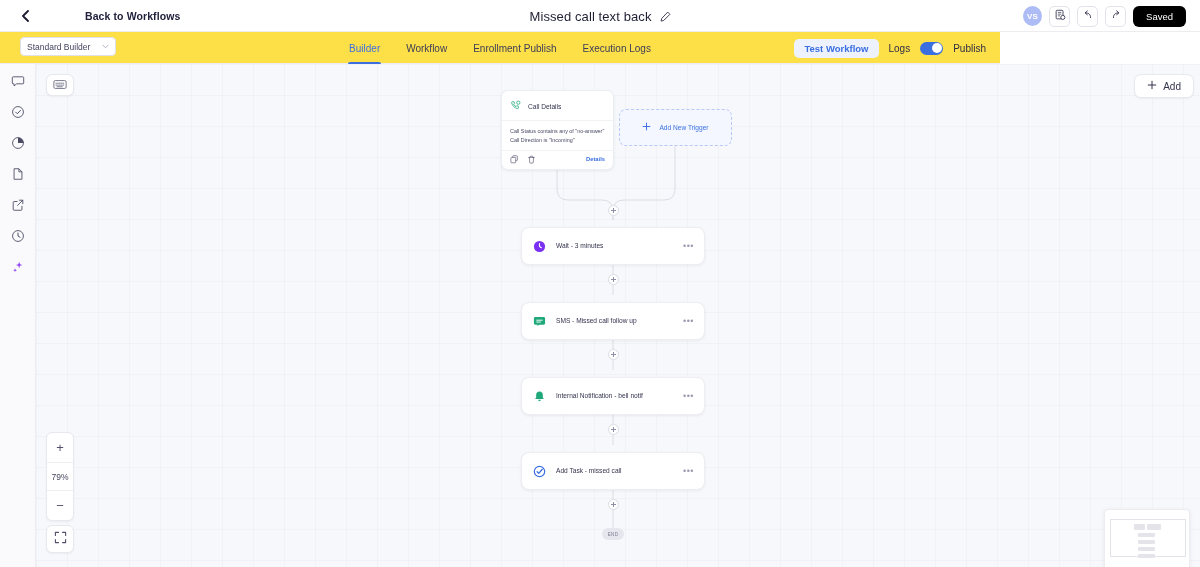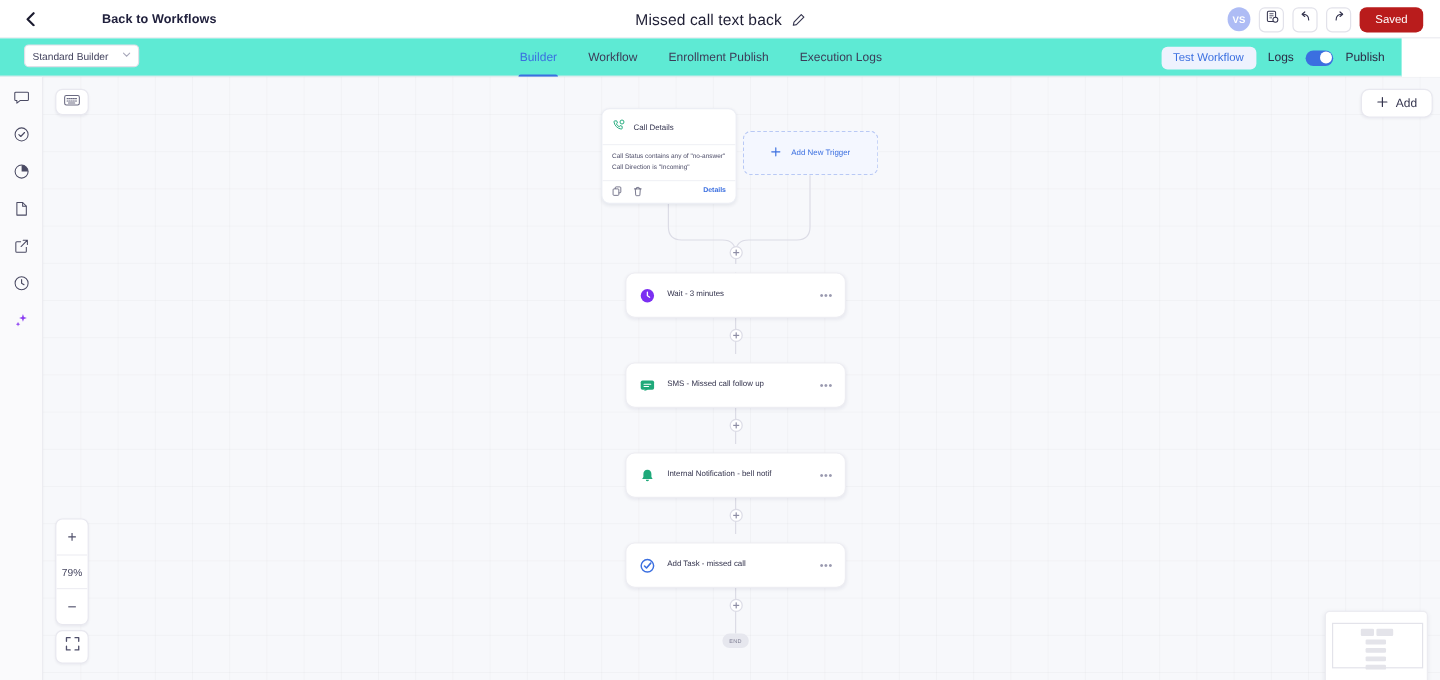--- a/index.html
+++ b/index.html
@@ -40,29 +40,29 @@
     background:#aebcf5; color:#fff; font-size:8px; font-weight:700;
     display:flex; align-items:center; justify-content:center; cursor:pointer;
     letter-spacing:.2px;
   }
   .icon-btn{
     width:21px; height:21px; border:1px solid #e2e2ea; border-radius:5px;
     background:#fff; display:flex; align-items:center; justify-content:center;
     cursor:pointer;
   }
   .saved-btn{
-    height:21px; padding:0 13px; border-radius:6px; background:#b91c1c;
+    height:21px; padding:0 13px; border-radius:6px; background:#000000;
     color:#fff; font-size:9.5px; display:flex; align-items:center;
     justify-content:center; cursor:pointer; font-weight:400;
   }
 
   
   .subbar{
-    position:absolute; top:32px; left:0; width:1168px; height:32px;
-    background:#5eead4; border-bottom:1px solid #ececf1;
+    position:absolute; top:32px; left:0; width:1000px; height:32px;
+    background:#fde047; border-bottom:1px solid #ececf1;
   }
   .builder-select{
     position:absolute; left:20px; top:5px;
     width:96px; height:19px; border:1px solid #e0e0e8; border-radius:4px;
     background:#fff; display:flex; align-items:center; padding:0 6px;
     cursor:pointer;
   }
   .builder-select .val{ font-size:8.5px; color:#43435e; flex:1; }
   .builder-select .caret{ color:#a8a8bb; font-size:7px; line-height:1; }
 
@@ -79,21 +79,21 @@
     content:""; position:absolute; left:0; right:0; bottom:0; height:2px;
     background:#3b6fe0; border-radius:2px 2px 0 0;
   }
 
   .subbar-right{
     position:absolute; right:14px; top:0; height:32px;
     display:flex; align-items:center; gap:10px;
   }
   .test-wf{
     height:19px; padding:0 10px; border-radius:5px; background:#eef2fe;
-    color:#3b6fe0; font-size:9.5px; font-weight:400;
+    color:#3b6fe0; font-size:9.5px; font-weight:700;
     display:flex; align-items:center; cursor:pointer;
   }
   .draft-lbl, .publish-lbl{ font-size:10px; color:#2c2c46; }
   .toggle{
     width:23px; height:13px; border-radius:7px; background:#3b6fe0;
     position:relative; cursor:pointer;
   }
   .toggle .knob{
     position:absolute; width:10px; height:10px; border-radius:50%;
     background:#fff; top:1.5px; right:1.5px;

